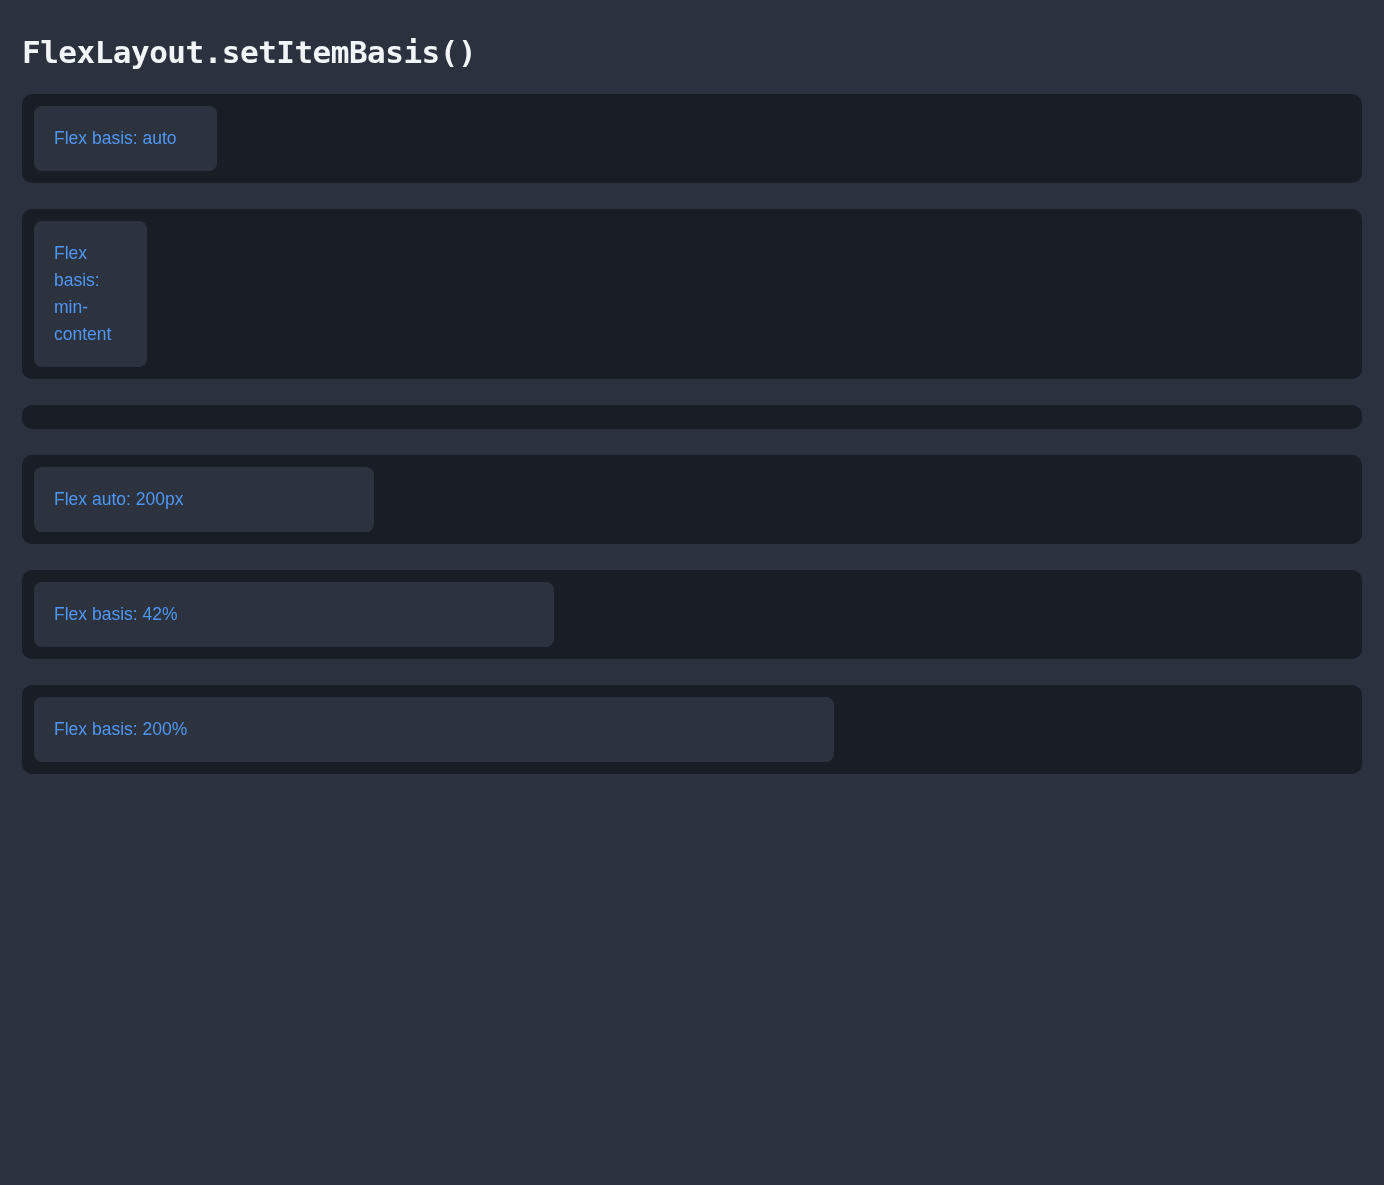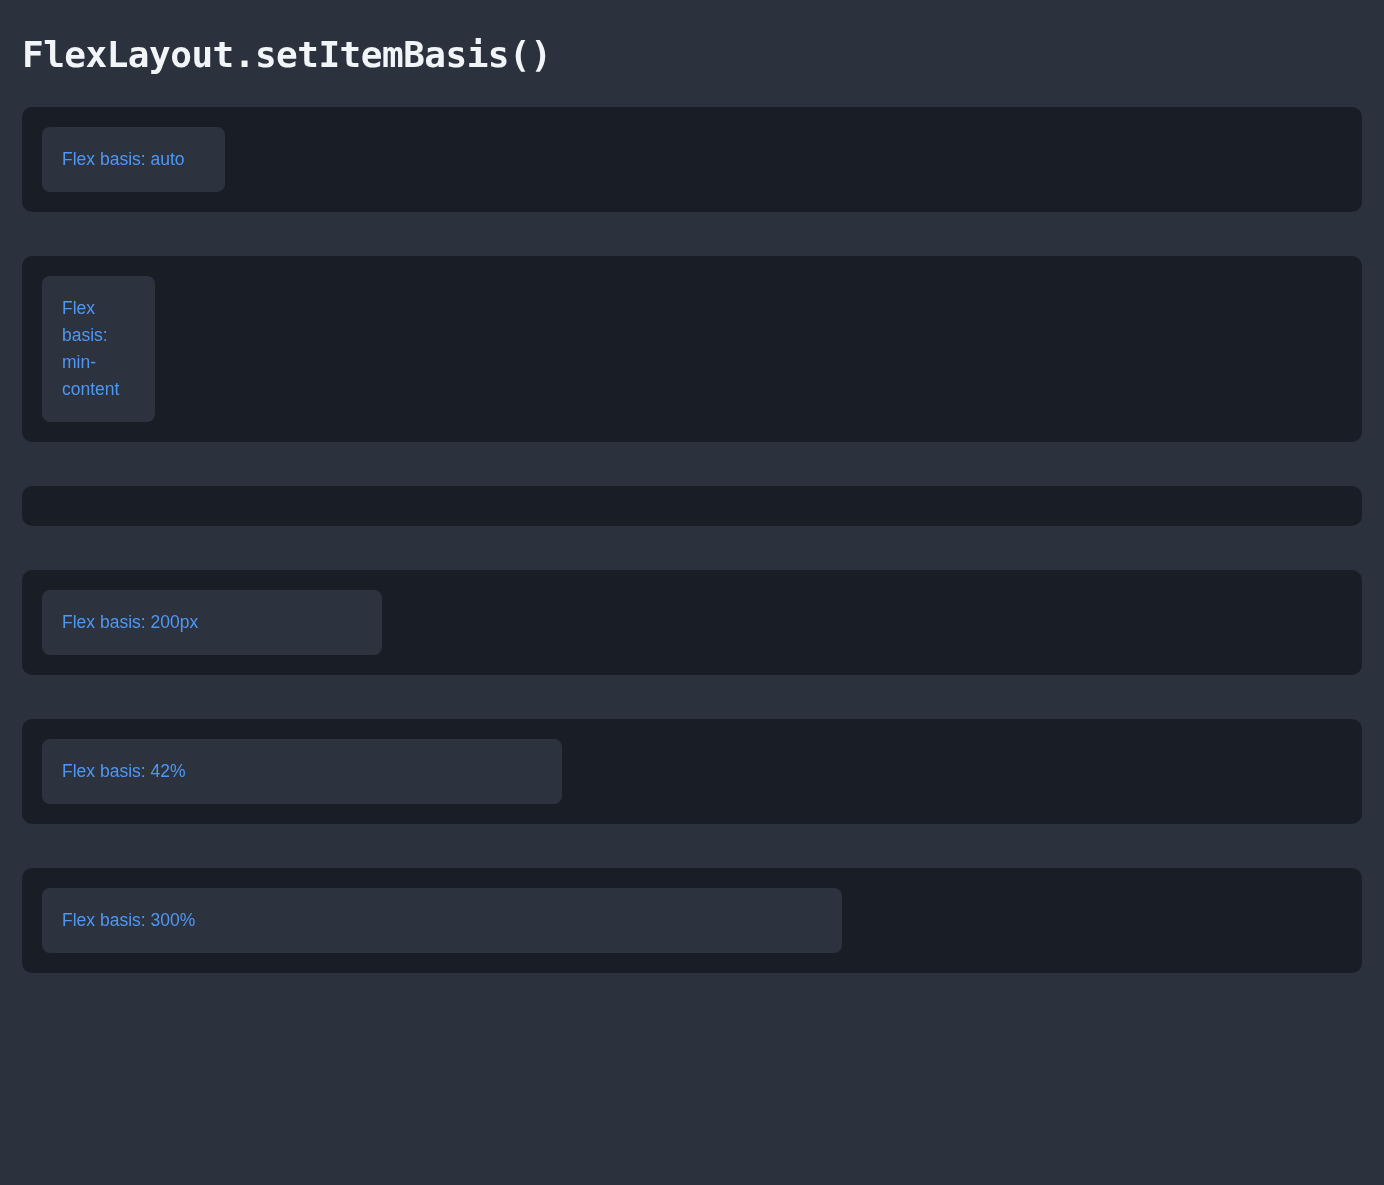--- a/index.html
+++ b/index.html
@@ -11,33 +11,33 @@
   body {
     width: 1384px;
     height: 1185px;
     box-sizing: border-box;
     padding: 22px;
     overflow: hidden;
   }
   .page-title {
     font-family: "DejaVu Sans Mono", monospace;
     font-weight: bold;
-    font-size: 36px;
+    font-size: 31px;
     color: #f2f5f8;
-    margin: 12px 0 32px 0;
+    margin: 12px 0 24px 0;
     letter-spacing: -0.5px;
   }
   .flex-container {
     background: #191d26;
     border-radius: 10px;
-    padding: 20px;
+    padding: 12px;
     display: flex;
     align-items: flex-start;
     gap: 20px;
-    margin-bottom: 44px;
+    margin-bottom: 26px;
     box-sizing: border-box;
   }
   .flex-item {
     background: #2c333e;
     border-radius: 8px;
     box-sizing: border-box;
     min-width: 0;
   }
   .flex-item.label-item {
     padding: 19px 20px;
@@ -71,37 +71,37 @@
         <div class="flex-item" style="flex: 0 0 168px;"></div>
       </div>
       <div class="flex-container">
         <div class="flex-item" style="flex: 0 0 168px;"></div>
         <div class="flex-item" style="flex: 0 0 168px;"></div>
         <div class="flex-item" style="flex: 0 0 168px;"></div>
         <div class="flex-item" style="flex: 0 0 168px;"></div>
         <div class="flex-item" style="flex: 0 0 168px;"></div>
       </div>
       <div class="flex-container">
-        <div class="flex-item label-item" style="flex: 0 0 340px;">Flex basis: 200px</div>
+        <div class="flex-item label-item" style="flex: 0 0 340px;">Flex auto: 200px</div>
         <div class="flex-item" style="flex: 0 0 168px;"></div>
         <div class="flex-item" style="flex: 0 0 168px;"></div>
         <div class="flex-item" style="flex: 0 0 168px;"></div>
         <div class="flex-item" style="flex: 0 0 168px;"></div>
         <div class="flex-item" style="flex: 0 0 168px;"></div>
       </div>
       <div class="flex-container">
         <div class="flex-item label-item" style="flex: 0 0 520px;">Flex basis: 42%</div>
         <div class="flex-item" style="flex: 1 1 0px;"></div>
         <div class="flex-item" style="flex: 1 1 0px;"></div>
         <div class="flex-item" style="flex: 1 1 0px;"></div>
         <div class="flex-item" style="flex: 1 1 0px;"></div>
         <div class="flex-item" style="flex: 1 1 0px;"></div>
       </div>
       <div class="flex-container">
-        <div class="flex-item label-item" style="flex: 0 0 800px;">Flex basis: 300%</div>
+        <div class="flex-item label-item" style="flex: 0 0 800px;">Flex basis: 200%</div>
         <div class="flex-item" style="flex: 1 1 0px;"></div>
         <div class="flex-item" style="flex: 1 1 0px;"></div>
         <div class="flex-item" style="flex: 1 1 0px;"></div>
         <div class="flex-item" style="flex: 1 1 0px;"></div>
         <div class="flex-item" style="flex: 1 1 0px;"></div>
       </div>
     </div>
 </main>
 
 </body></html>

